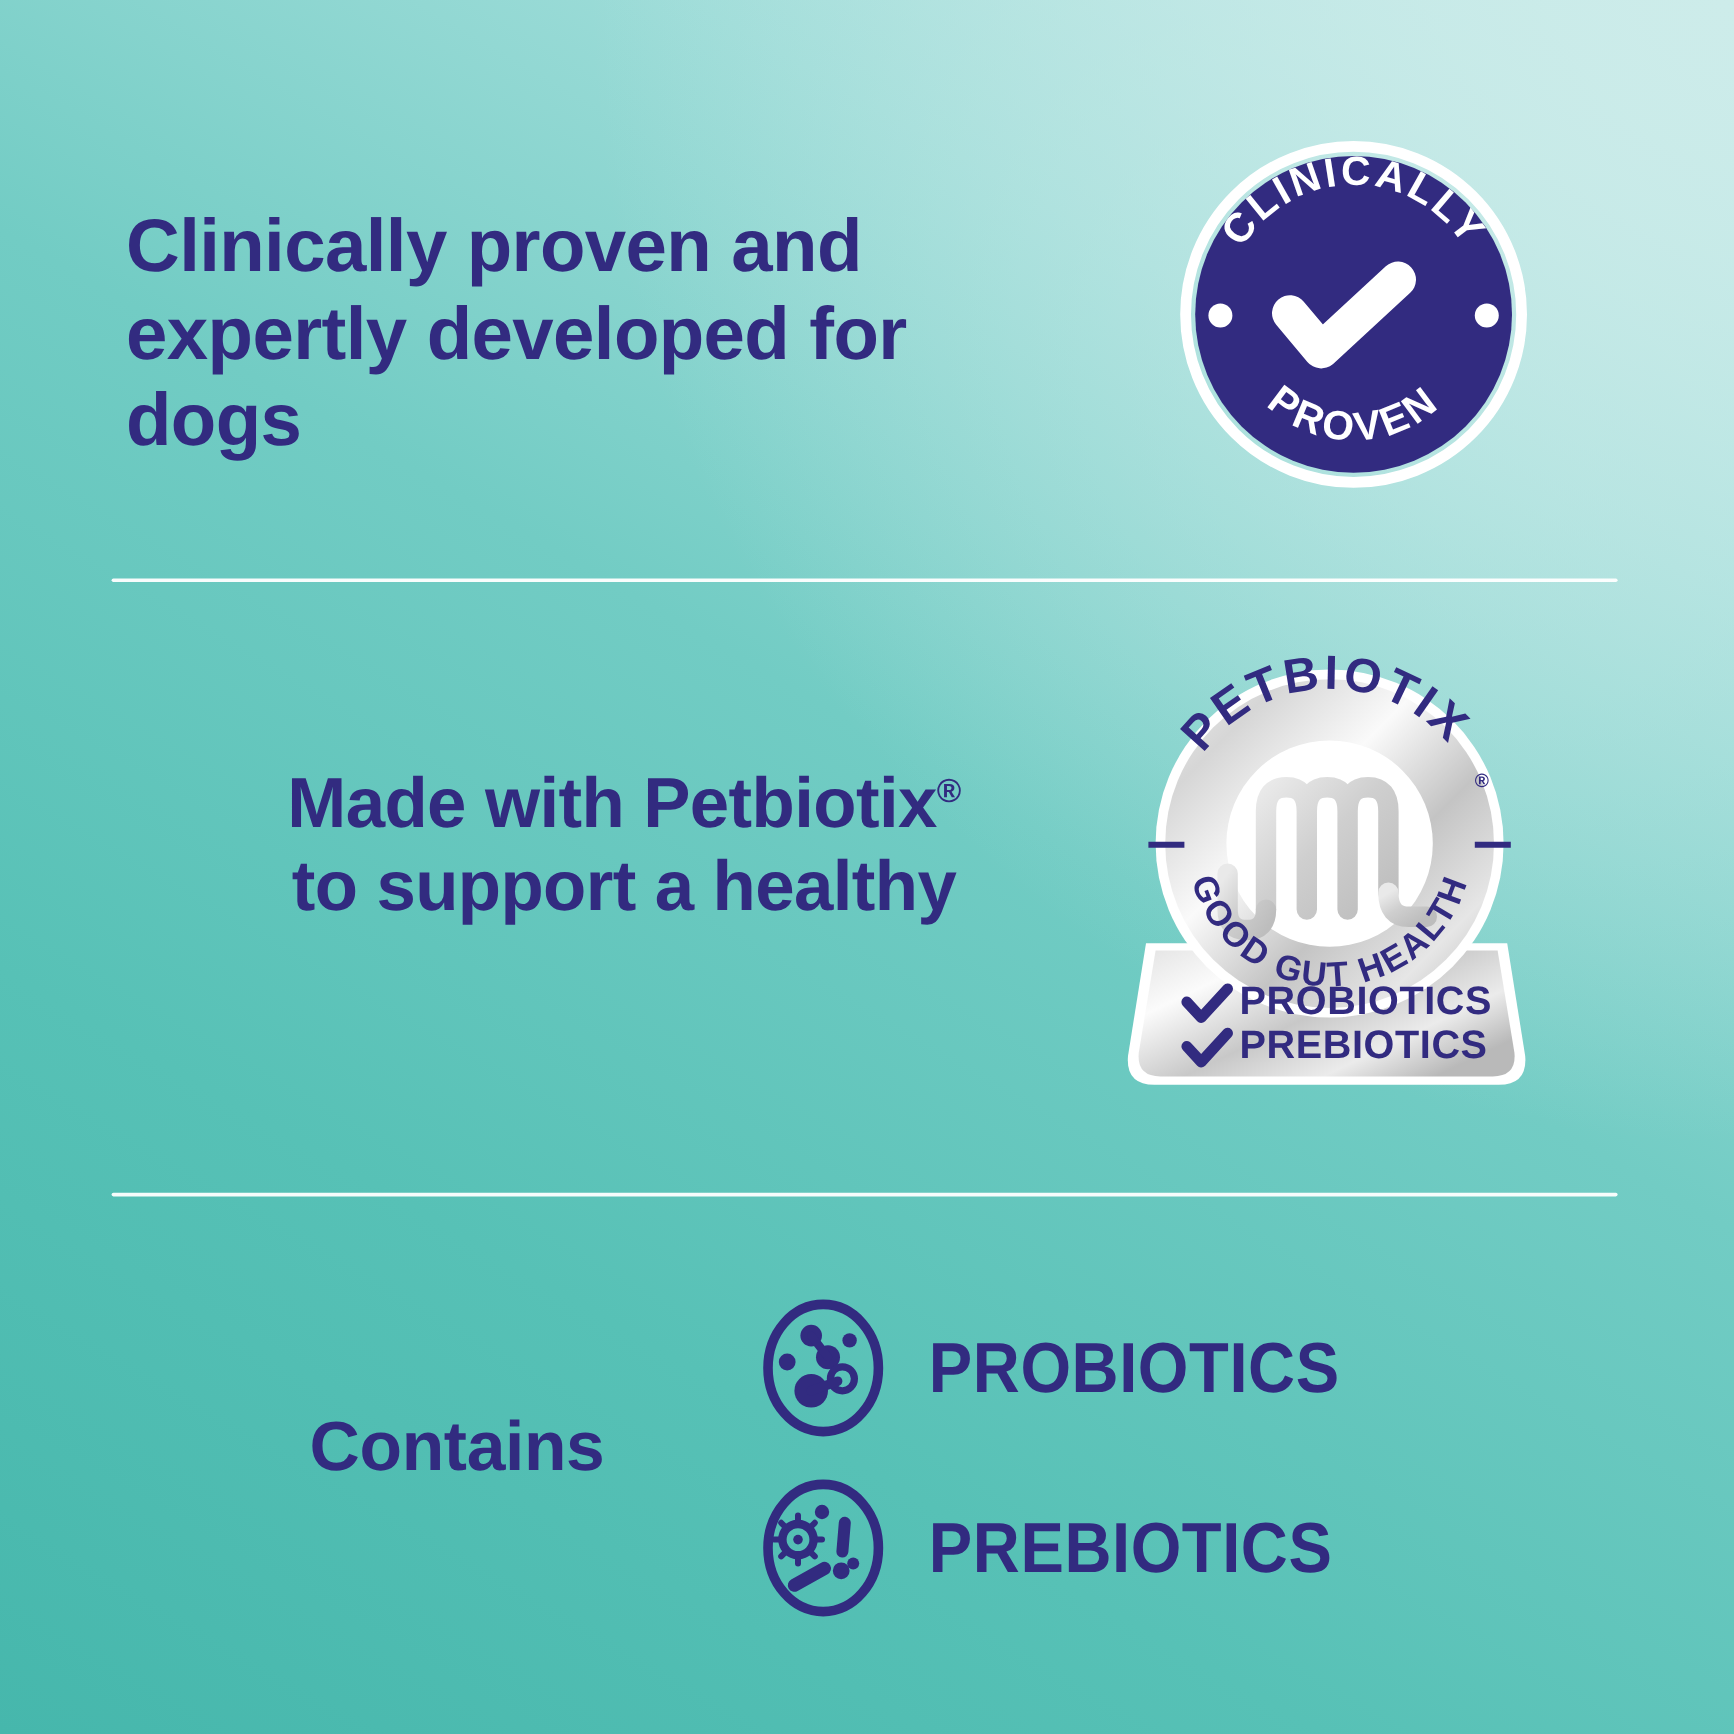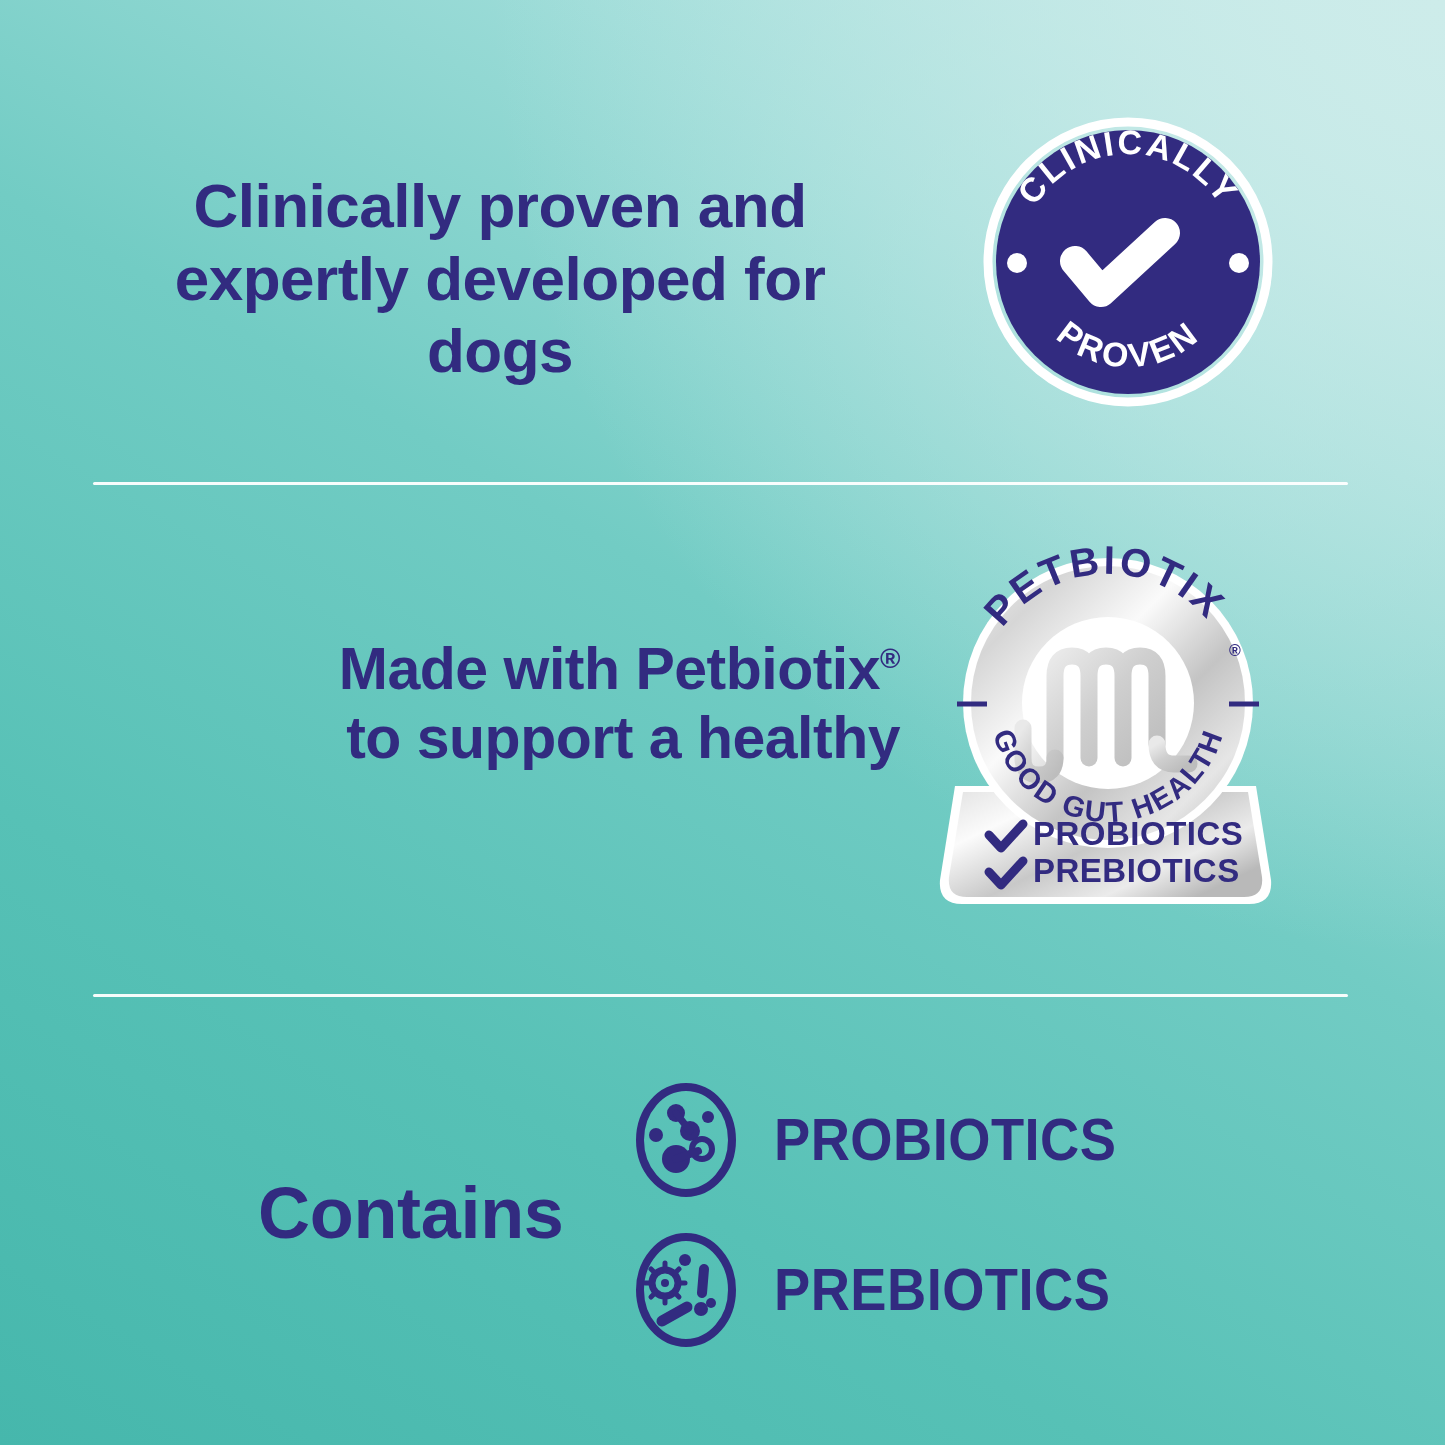--- a/index.html
+++ b/index.html
@@ -35,45 +35,45 @@
 
   .headline{
     position:absolute;
     color:#322b80;
     font-weight:700;
     letter-spacing:-0.5px;
     line-height:1.17;
   }
   .headline.h1{
     left:105px;width:790px;top:20px;
-    font-size:62px;text-align:center;
+    font-size:62px;
   }
   .headline.h2{
     left:140px;width:760px;top:115px;
-    font-size:59px;text-align:right;
+    font-size:59px;text-align:center;
   }
   .sup-r{font-size:.47em;vertical-align:super;font-weight:700;}
 
   
   .cp-badge{
     position:absolute;left:983px;top:117px;
     width:290px;height:290px;
   }
 
   
   .pb-badge{
     position:absolute;left:933px;top:528px;
     width:345px;height:392px;
   }
 
   
   .contains-label{
     position:absolute;
     left:258px;top:1172px;
-    font-size:72px;font-weight:600;
+    font-size:58px;font-weight:600;
     color:#322b80;
     letter-spacing:-0.3px;
   }
   .ingredient{
     position:absolute;
     display:flex;align-items:center;
     gap:34px;
   }
   .ing-pro{left:632px;top:1081px;}
   .ing-pre{left:632px;top:1231px;}

